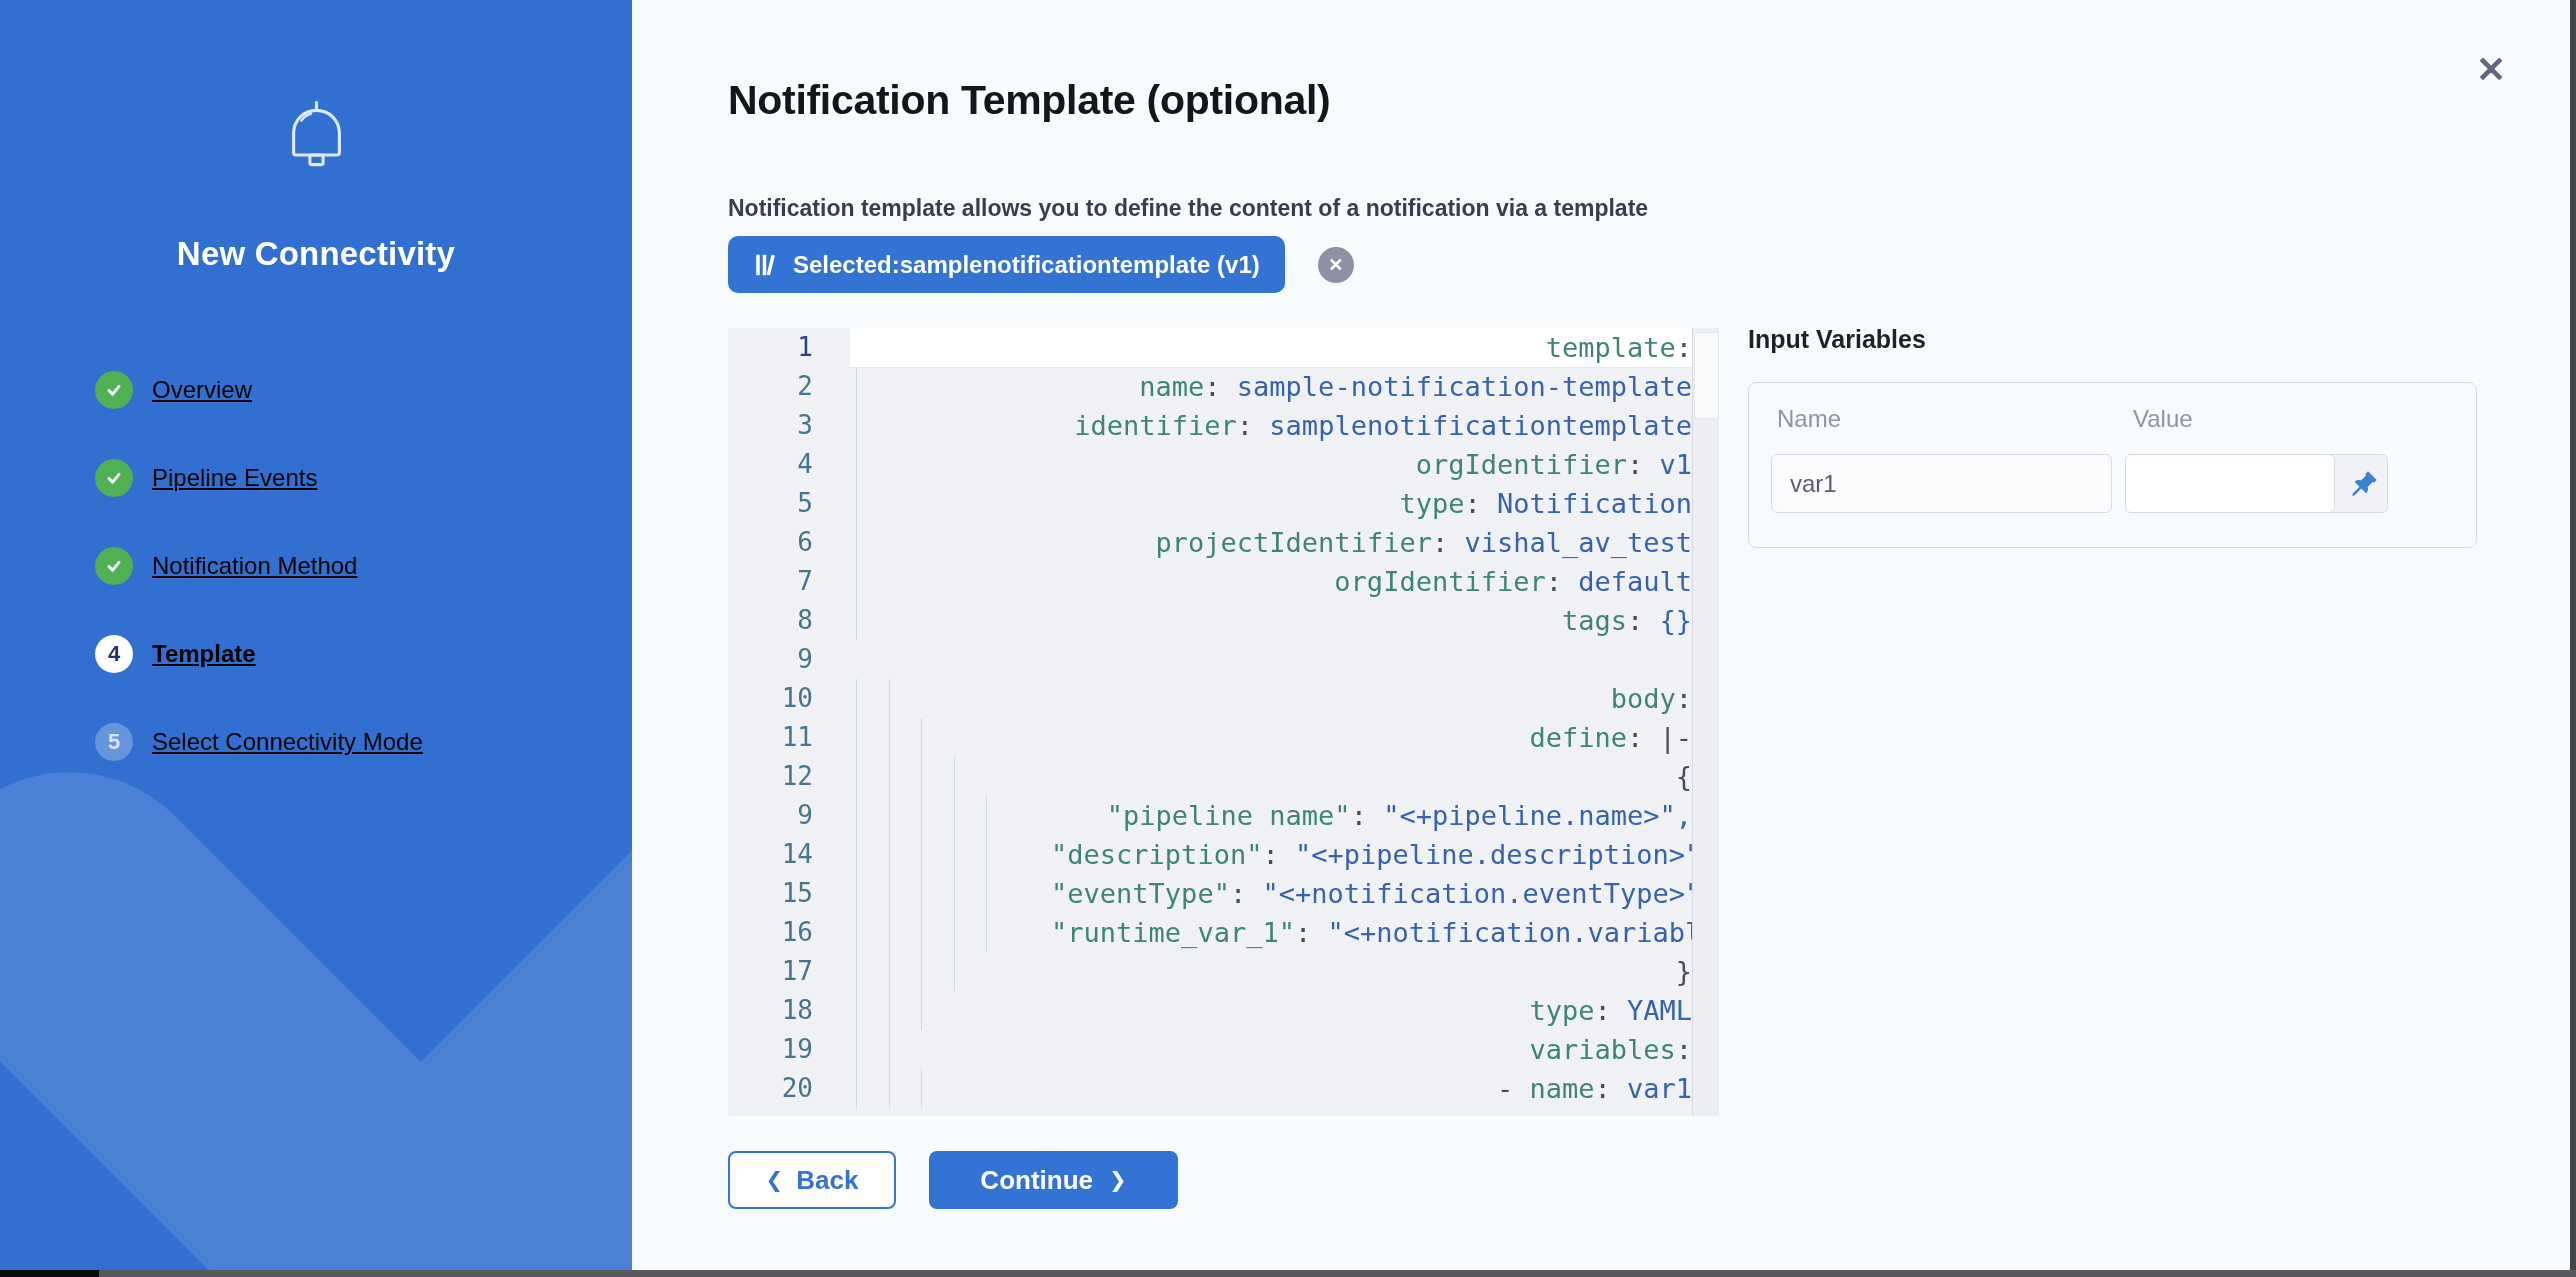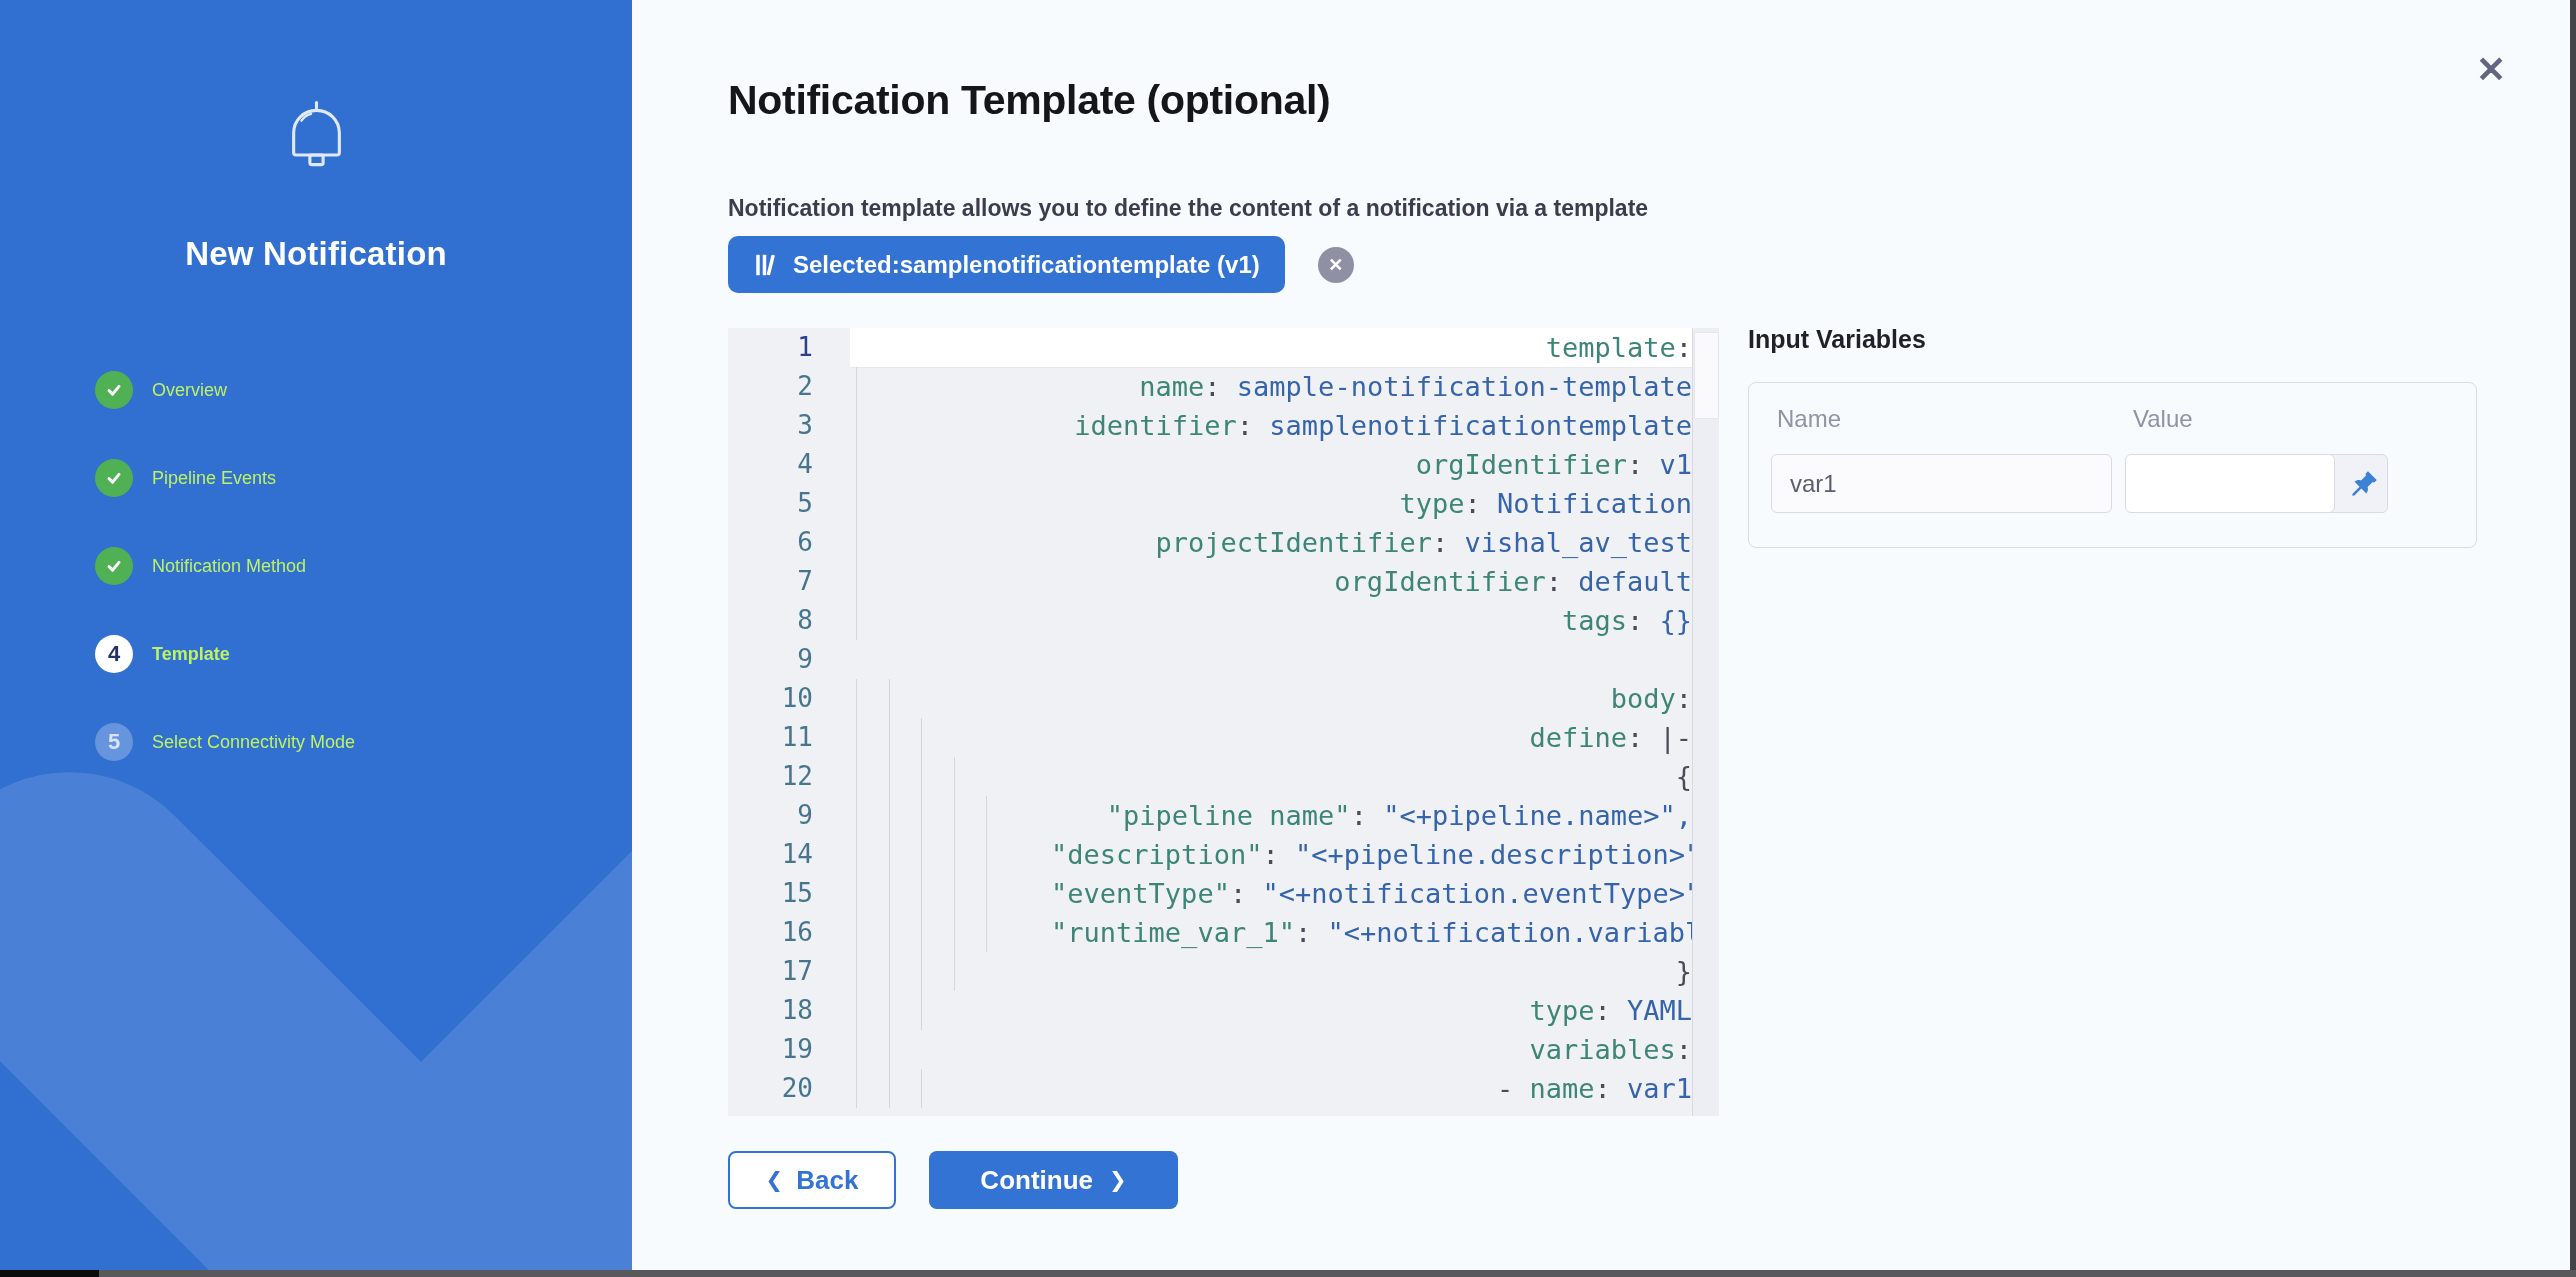--- a/index.html
+++ b/index.html
@@ -16,21 +16,21 @@
   .watermark{position:absolute; left:0; top:0;}
   .bell{position:absolute; left:278px; top:99px; width:77px; height:71px;}
   .sidebar-title{position:absolute; left:0; top:235px; width:100%; text-align:center; color:#fff; font-size:33px; font-weight:700; letter-spacing:0.2px;}
   .steps{position:absolute; left:0; top:371px; width:100%;}
   .step{display:flex; align-items:center; gap:19px; padding-left:95px; margin-bottom:50px; height:38px; cursor:pointer;}
   .step-circle{flex:none; width:38px; height:38px; border-radius:50%; display:flex; align-items:center; justify-content:center; font-size:22px; font-weight:700;}
   .step.done .step-circle{background:var(--green);}
   .step.done .step-circle svg{width:22px; height:22px;}
   .step.current .step-circle{background:#fff; color:#25316e;}
   .step.upcoming .step-circle{background:rgba(255,255,255,.26); color:#d9e3f8;}
-  .step-label{color:#bef264; font-size:18px; font-weight:400;}
+  .step-label{color:#000000; font-size:24px; font-weight:400;text-decoration:underline;}
   .step.current .step-label{font-weight:700;}
 
   
   .close-btn{position:absolute; left:2467px; top:46px; width:48px; height:48px; border:none; background:transparent; color:#636680; font-size:36px; font-weight:600; cursor:pointer; line-height:48px; text-align:center;}
   .page-title{position:absolute; left:728px; top:77px; font-size:41px; font-weight:700; color:#15161a; letter-spacing:-0.3px;}
   .page-desc{position:absolute; left:728px; top:195px; font-size:23px; font-weight:600; color:#3b3d4d;}
   .chip-row{position:absolute; left:728px; top:236px; display:flex; align-items:center; gap:33px;}
   .chip{display:inline-flex; align-items:center; gap:14px; height:57px; padding:0 25px; border-radius:10px; background:var(--accent); color:#fff; font-size:24px; font-weight:600; border:none; cursor:pointer;}
   .chip svg{width:26px; height:26px;}
   .chip-remove{width:36px; height:36px; border-radius:50%; background:#8f90a3; color:#fff; border:none; font-size:18px; font-weight:700; cursor:pointer; display:flex; align-items:center; justify-content:center;}
@@ -82,21 +82,21 @@
         <rect x="-80" y="780" width="1300" height="300" rx="150" transform="rotate(45 70 930)"></rect>
         <rect x="-100" y="1510" width="1500" height="300" rx="150" transform="rotate(-45 50 1660)"></rect>
       </g>
     </svg>
     <svg class="bell" viewBox="0 0 64 58" fill="none" stroke="#dfe9fa" stroke-width="2.6" stroke-linecap="round" stroke-linejoin="round">
       <line x1="32" y1="2.5" x2="32" y2="7"></line>
       <path d="M13 44 L13 28 C13 17 21.5 9 32 9 C42.5 9 51 17 51 28 L51 44 C51 45.2 50.2 46 49 46 L15 46 C13.8 46 13 45.2 13 44 Z"></path>
       <rect x="26.5" y="46" width="11" height="8" rx="1.5"></rect>
       <path d="M19.5 17.5 C21.5 14.5 24.5 12.5 27.5 11.8" stroke-width="2"></path>
     </svg>
-    <div class="sidebar-title">New Notification</div>
+    <div class="sidebar-title">New Connectivity</div>
     <div class="steps">
         <div class="step done">
           <span class="step-circle">
             <svg viewBox="0 0 24 24" fill="none" stroke="#fff" stroke-width="3.2" stroke-linecap="round" stroke-linejoin="round">
               <path d="M6.5 12.5 L10.5 16.5 L17.5 8"></path>
             </svg>
           </span>
           <span class="step-label">Overview</span>
         </div>
         <div class="step done">

